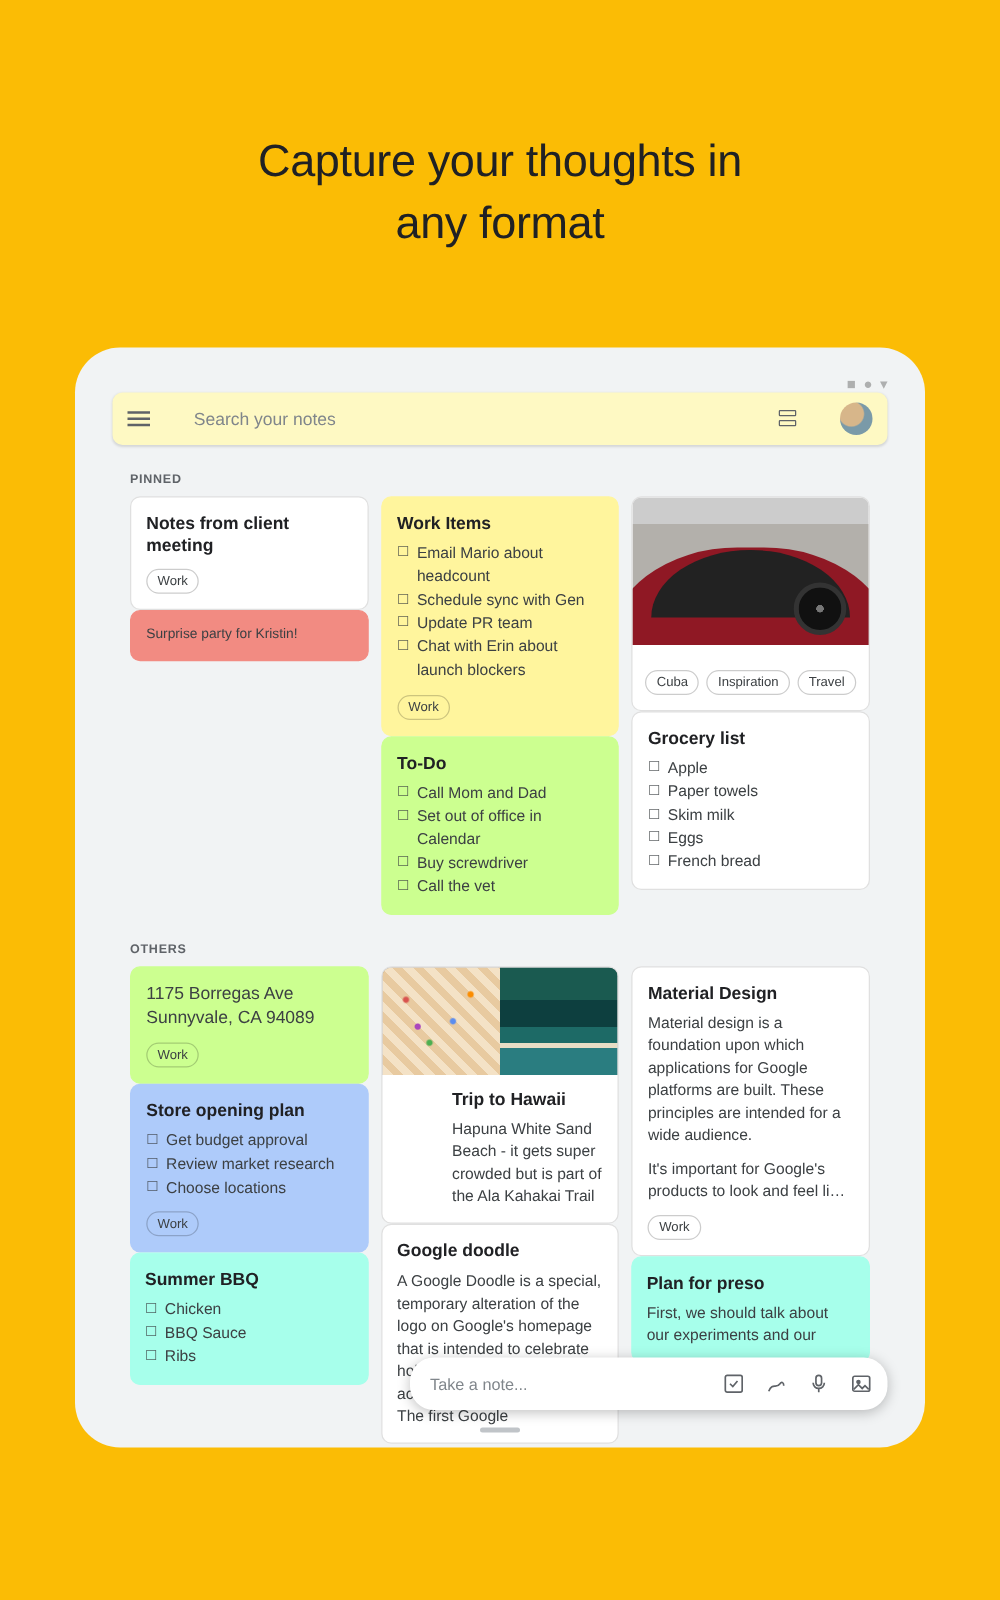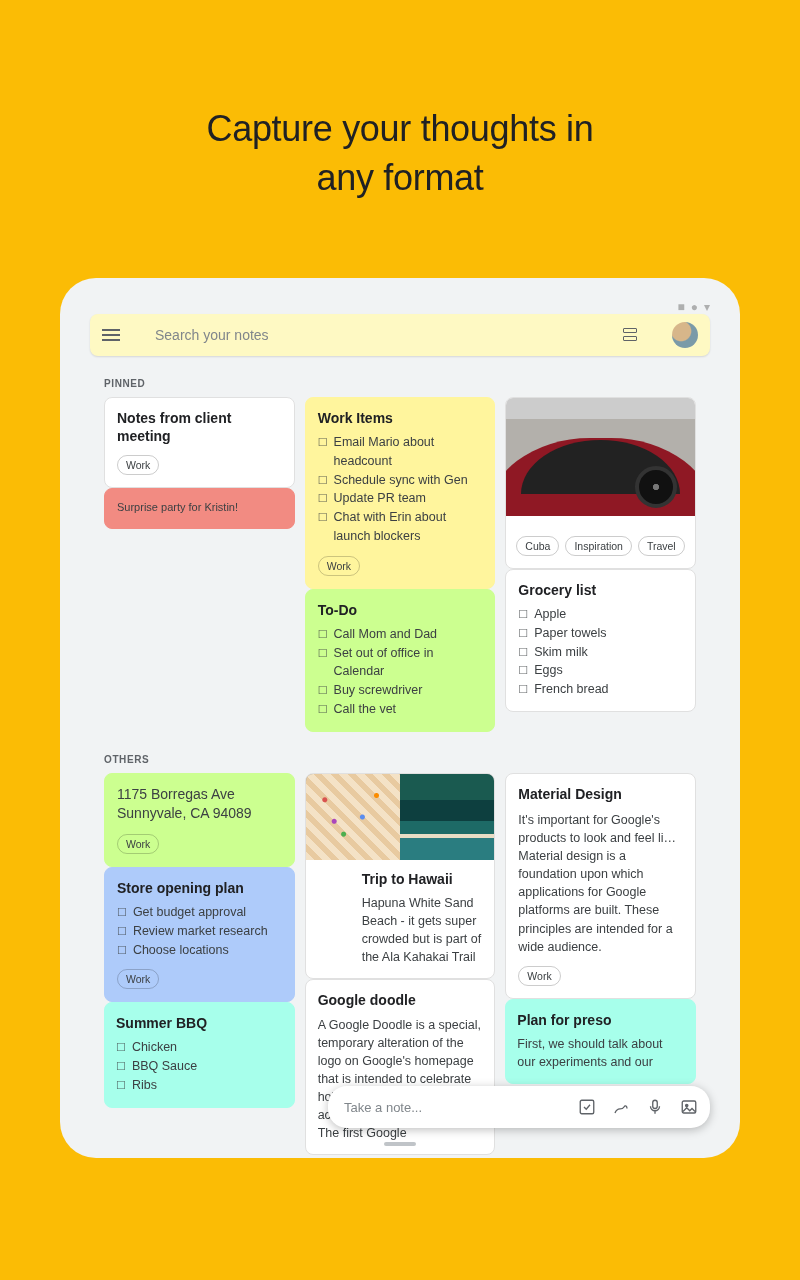--- a/index.html
+++ b/index.html
@@ -226,22 +226,22 @@
       </div>
       <div class="card">
         <div class="card-title">Google doodle</div>
         <div class="card-body">A Google Doodle is a special, temporary alteration of the logo on Google's homepage that is intended to celebrate holidays, events, achievements, and people. The first Google</div>
       </div>
     </div>
 
     <div class="col">
       <div class="card">
         <div class="card-title">Material Design</div>
+        <div class="card-body">Material design is a foundation upon which applications for Google platforms are built. These principles are intended for a wide audience.</div>
         <div class="card-body" style="margin-top:8px;">It's important for Google's products to look and feel li…</div>
-        <div class="card-body">Material design is a foundation upon which applications for Google platforms are built. These principles are intended for a wide audience.</div>
         <div class="tag-row">
             <span class="tag">Work</span>
           </div>
       </div>
       <div class="card teal">
         <div class="card-title">Plan for preso</div>
         <div class="card-body">First, we should talk about our experiments and our</div>
       </div>
     </div>
   </div>

